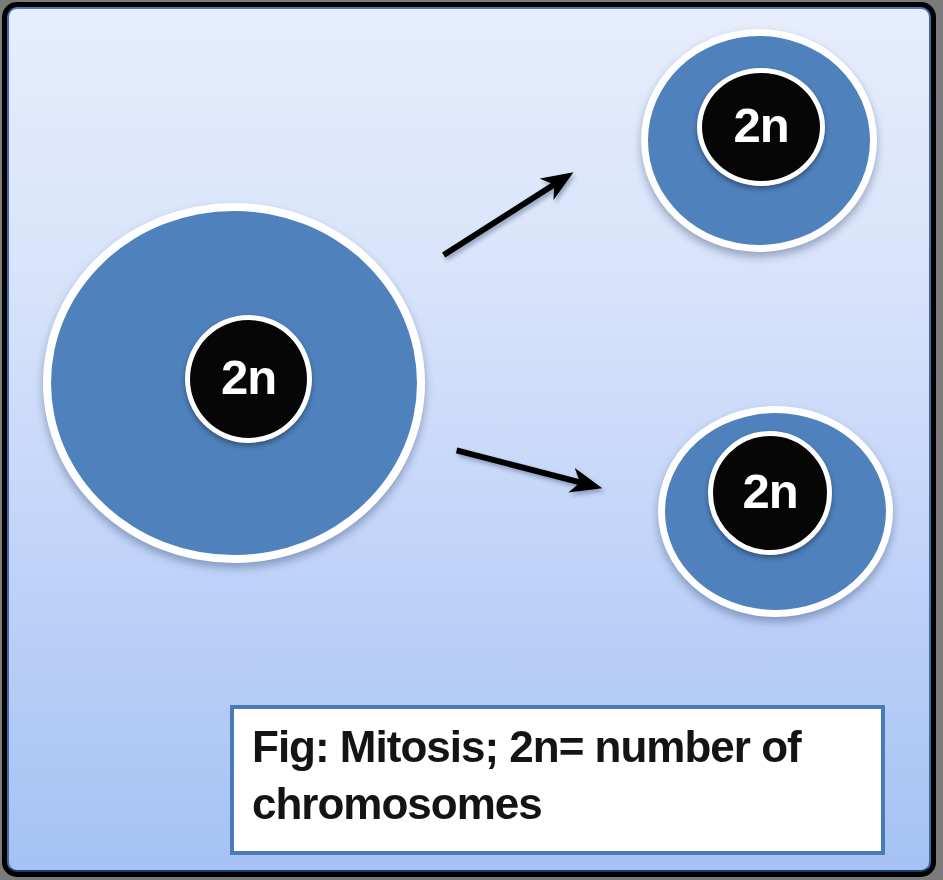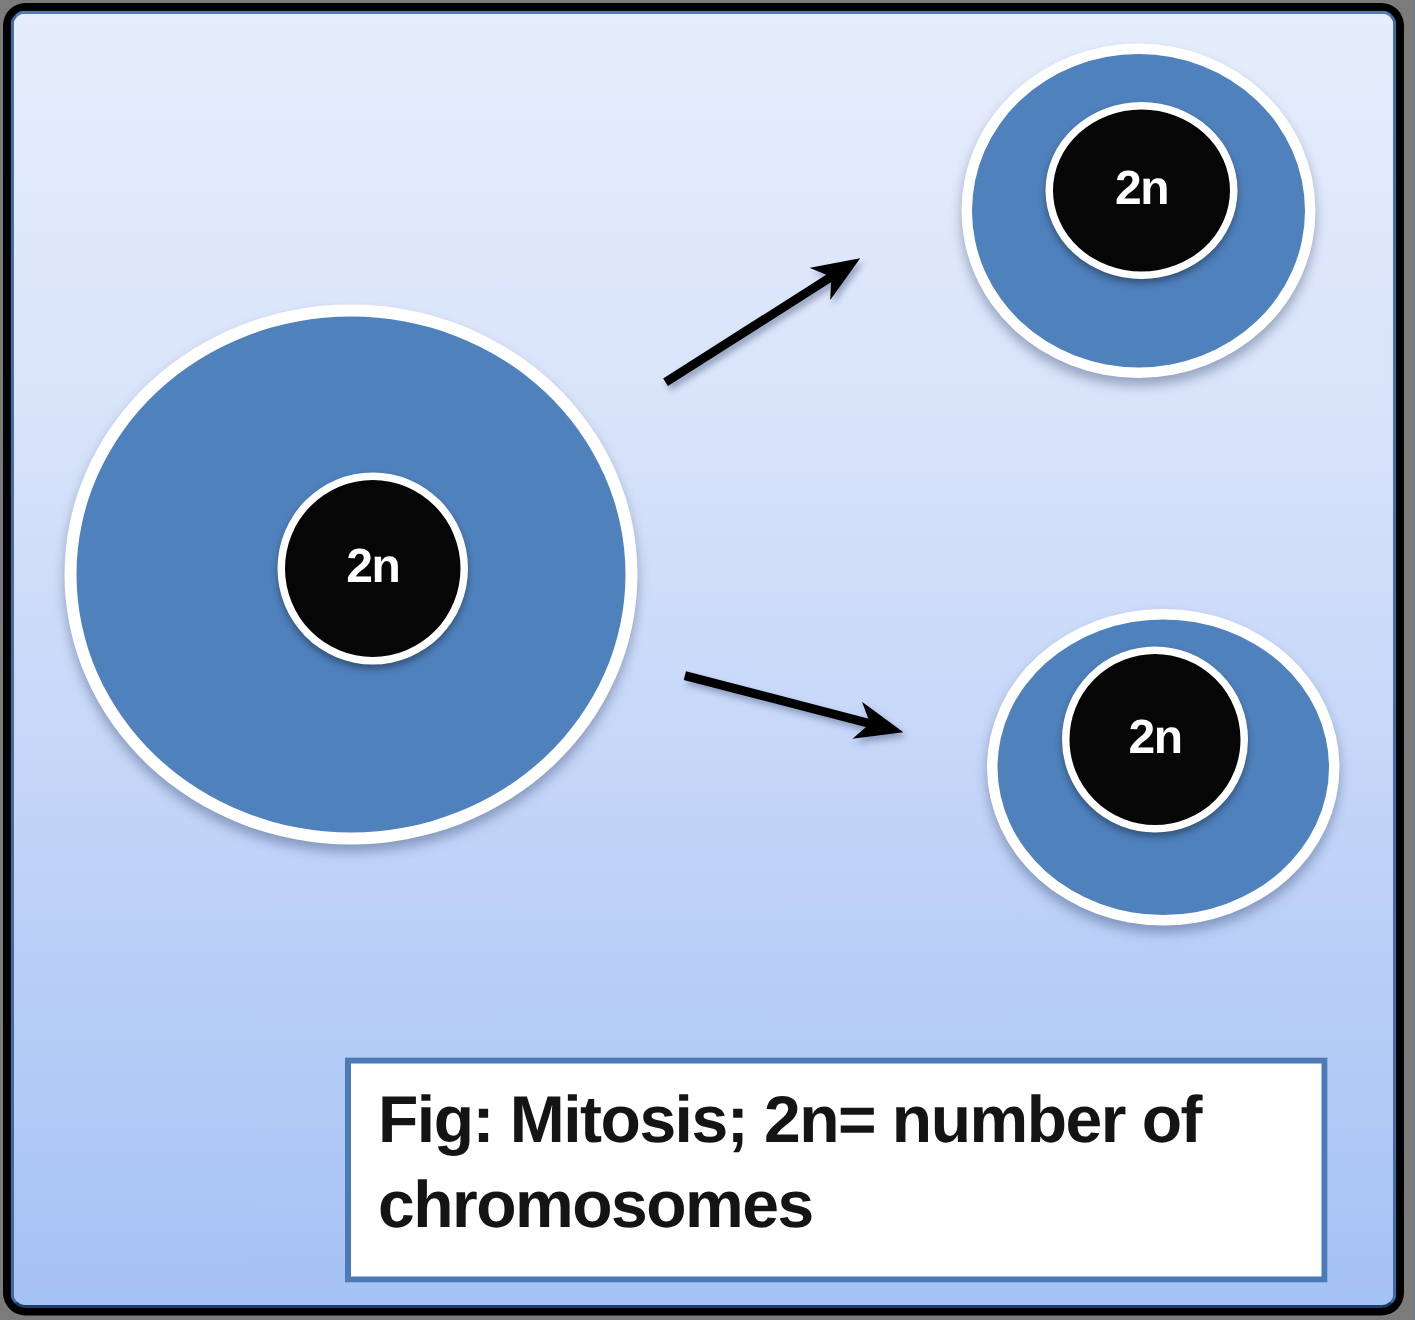--- a/index.html
+++ b/index.html
@@ -60,21 +60,21 @@
     border-radius:50%;
     background:var(--nucleus);
     display:flex;align-items:center;justify-content:center;
     box-shadow:0 3px 5px rgba(0,0,0,0.35);
   }
   .parent .nucleus{left:134px;top:104px;width:127px;height:128px;}
   .daughter-top .nucleus{left:49px;top:32px;width:128px;height:118px;}
   .daughter-bottom .nucleus{left:43px;top:18px;width:124px;height:124px;}
   .nucleus-label{
     color:#ffffff;
-    font-size:32px;
+    font-size:49px;
     font-weight:bold;
     letter-spacing:-1px;
     line-height:1;
     padding-bottom:4px;
   }
   .arrows{
     position:absolute;
     left:0;top:0;width:100%;height:100%;
     pointer-events:none;
     filter:drop-shadow(2px 3px 2px rgba(60,80,120,0.45));

